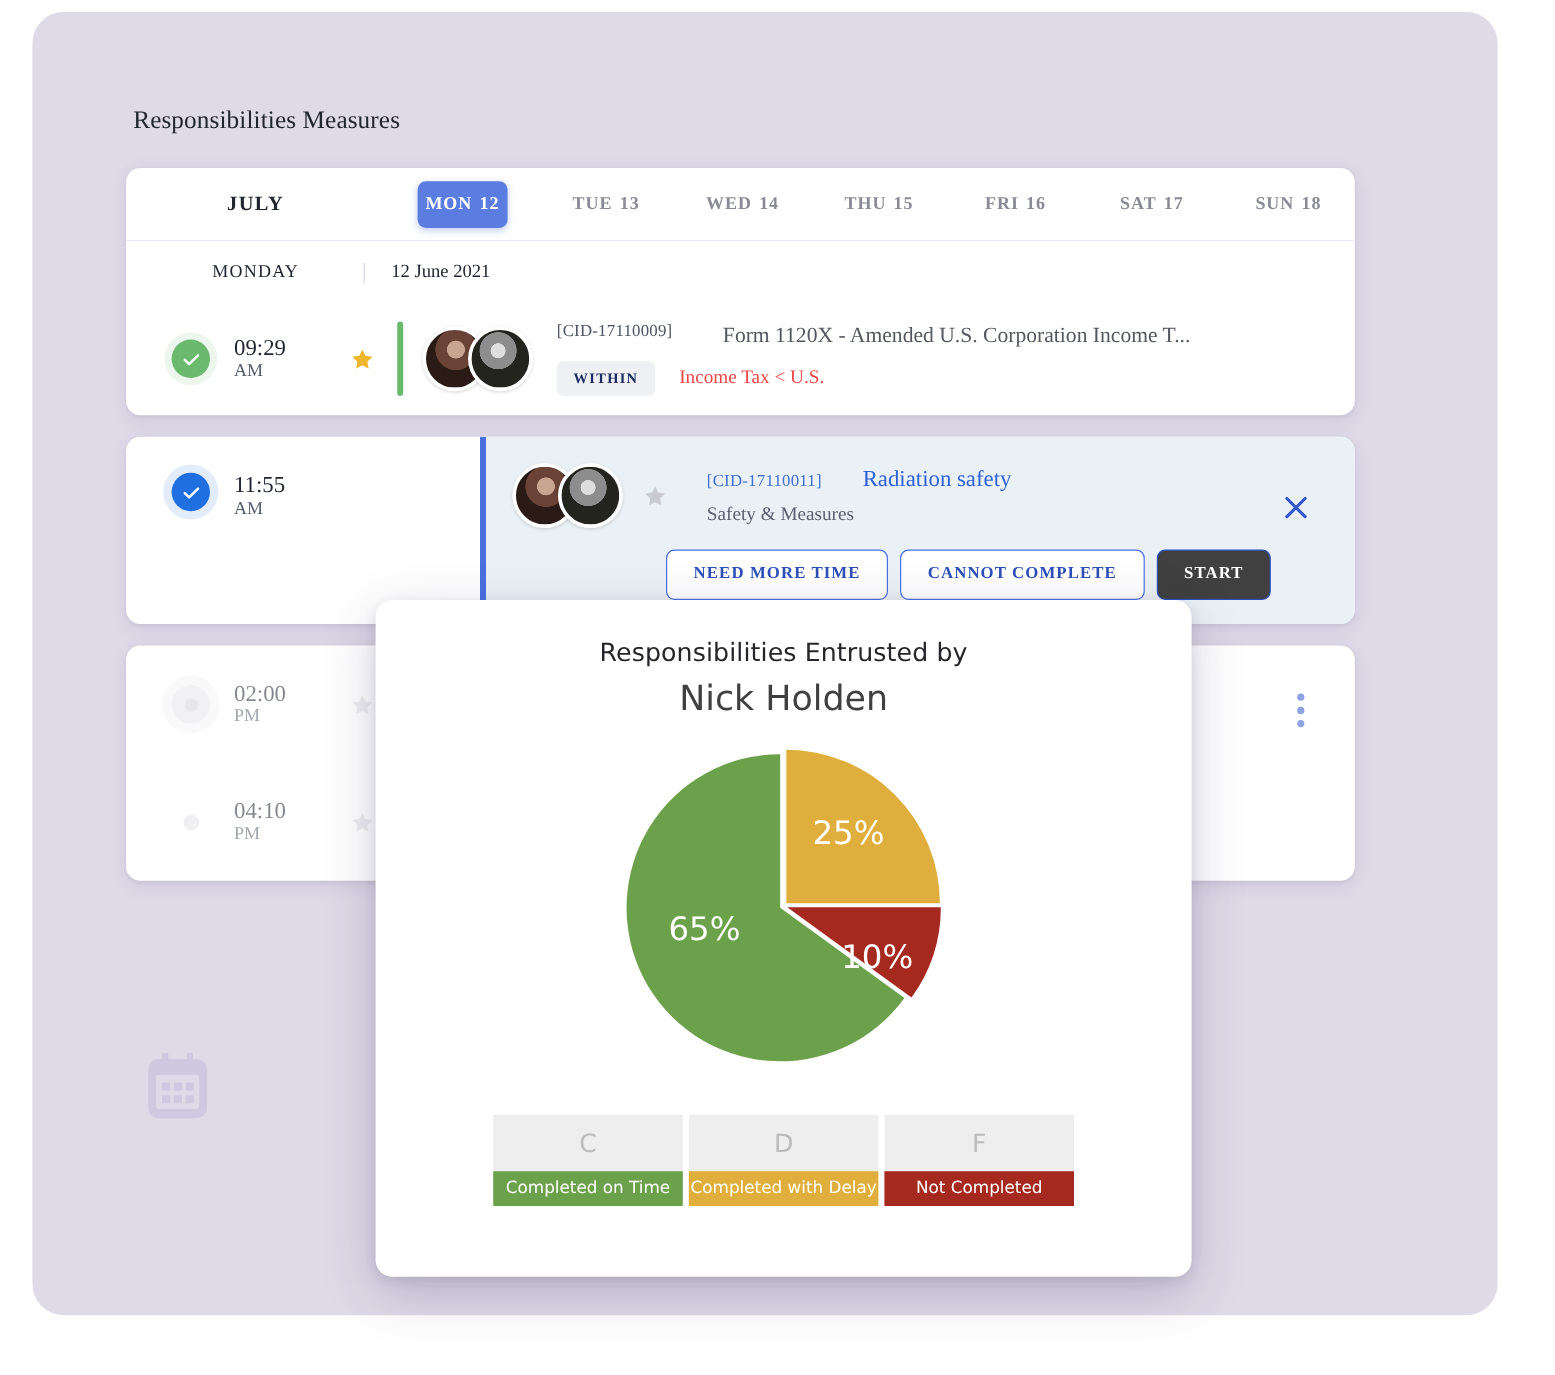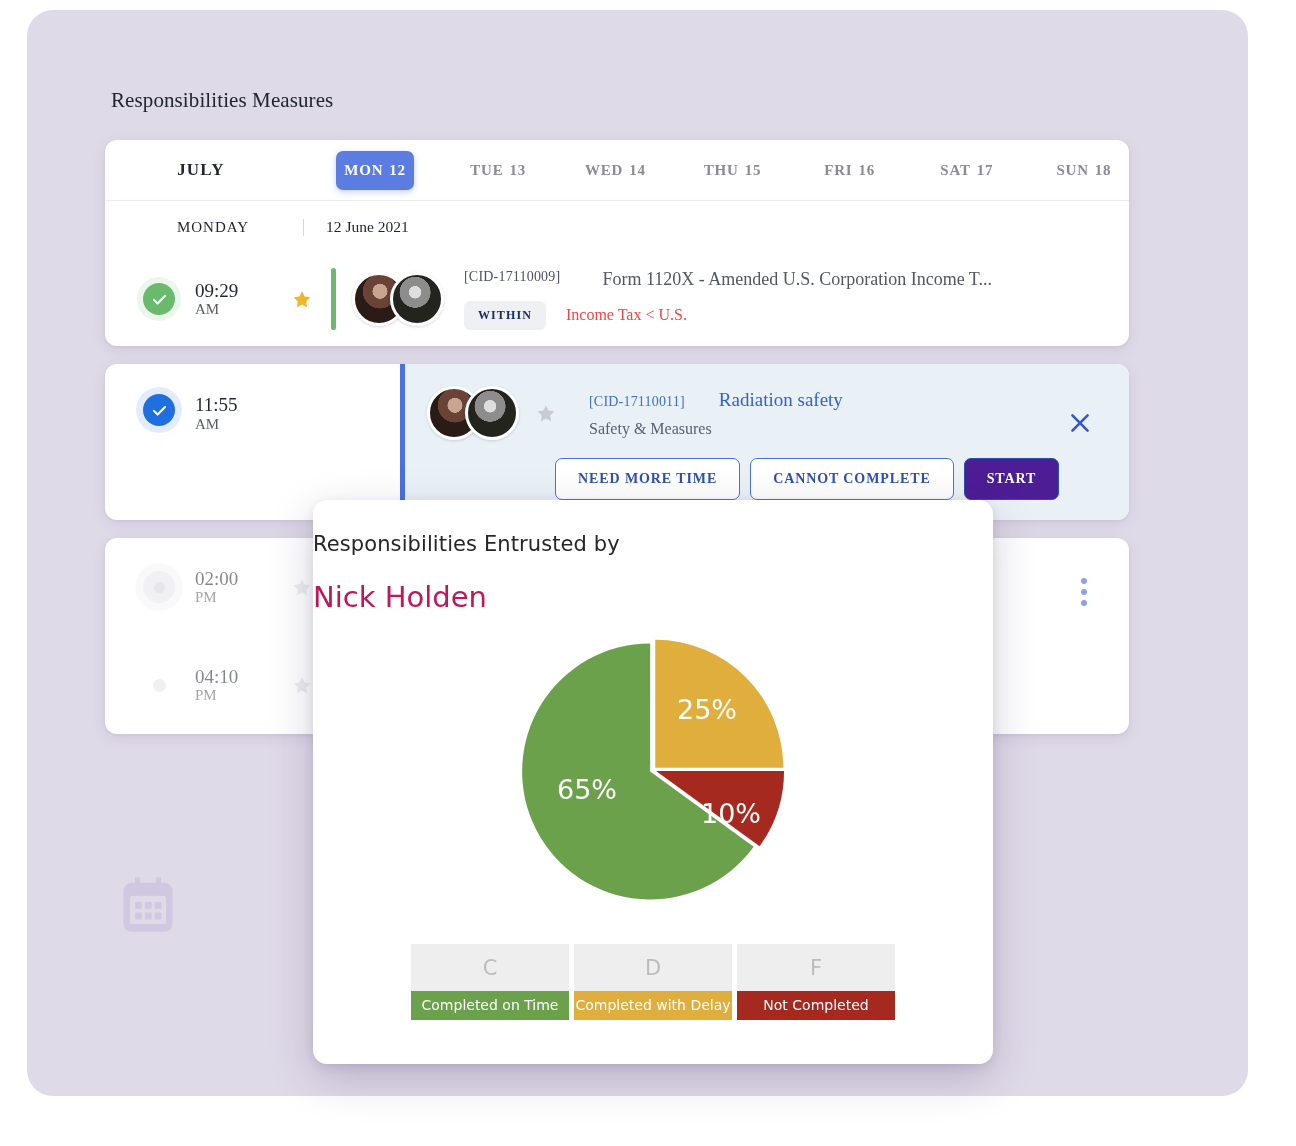--- a/index.html
+++ b/index.html
@@ -47,21 +47,21 @@
   }
   #card-main { top: 140px; height: 206px; }
   #card-selected { top: 364px; height: 156px; }
   #card-rest { top: 538px; height: 196px; }
 
   
   .week-header {
     display: flex;
     align-items: center;
     height: 60px;
-    padding: 0 6px;
+    padding: 0 18px;
     border-bottom: 1px solid #eceaf2;
     gap: 39px;
   }
   .month-label {
     width: 180px;
     text-align: center;
     font-weight: bold;
     font-size: 17px;
     letter-spacing: 1.2px;
     color: #22262f;
@@ -221,21 +221,21 @@
     cursor: pointer;
     white-space: nowrap;
   }
   .btn.outline {
     background: #ffffff;
     border: 1.5px solid #4a70e0;
     color: #2d4fb8;
     margin-right: 10px;
   }
   .btn.solid {
-    background: #4c1d95;
+    background: #404040;
     border: 1.5px solid #2b4fb5;
     color: #ffffff;
   }
   .close-x {
     position: absolute;
     right: 36px; top: 46px;
     width: 26px; height: 26px;
     cursor: pointer;
   }
 
@@ -259,23 +259,23 @@
   
   .modal {
     position: absolute;
     left: 313px; top: 500px;
     width: 680px; height: 564px;
     background: #ffffff;
     border-radius: 14px;
     box-shadow: 0 14px 44px rgba(45,35,80,.22), 0 3px 10px rgba(45,35,80,.10);
     font-family: "DejaVu Sans", "Liberation Sans", sans-serif;
   }
-  .modal-head { text-align: left; padding-top: 32px; }
+  .modal-head { text-align: center; padding-top: 32px; }
   .modal-sub { font-size: 21px; color: #26262a; letter-spacing: .1px; }
-  .modal-name { font-size: 29px; color: #be185d; margin-top: 24px; }
+  .modal-name { font-size: 29px; color: #404040; margin-top: 9px; }
 
   .pie-wrap { position: relative; width: 280px; height: 270px; margin: 22px auto 0; }
   .pie-wrap svg { display: block; }
   .pie-label {
     position: absolute;
     color: #ffffff;
     font-size: 27px;
     font-family: "DejaVu Sans", "Liberation Sans", sans-serif;
   }
   #lbl-green  { left: 44px;  top: 138px; }

